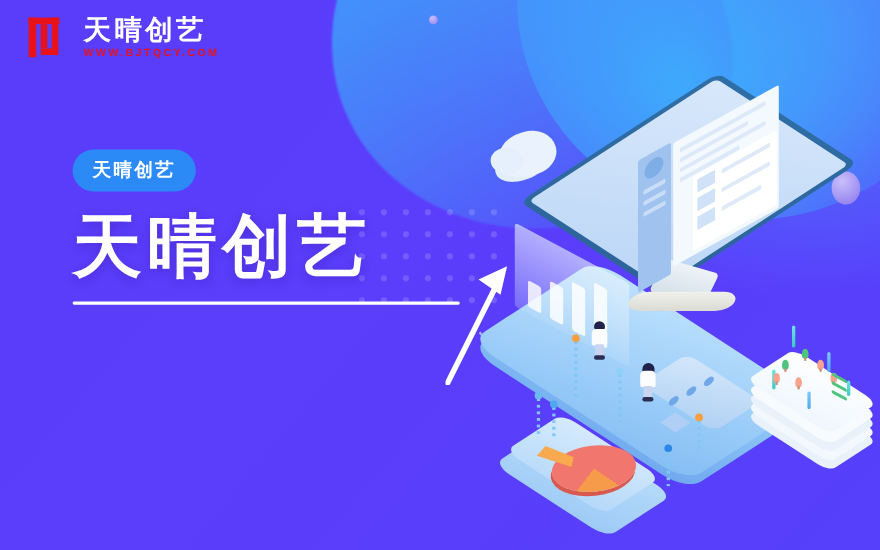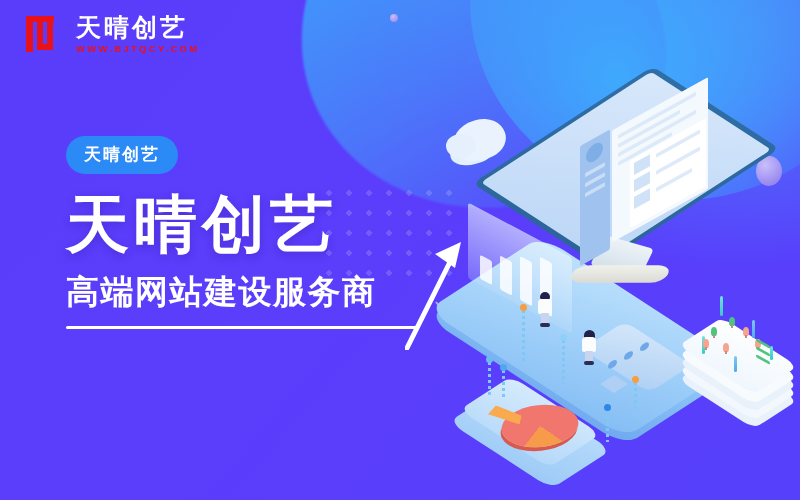--- a/index.html
+++ b/index.html
@@ -286,21 +286,20 @@
     </div>
     <div class="logo-txt">
       <div class="logo-name">天晴创艺</div>
       <div class="logo-url">WWW.BJTQCY.COM</div>
     </div>
   </div>
 
   <div class="copy">
     <div class="badge">天晴创艺</div>
     <div class="headline">天晴创艺</div>
-    <div class="subline">高端网站建设服务商</div>
     <div class="rule"></div>
   </div>
 
   <svg class="arrow" viewBox="0 0 60 112">
     <path d="M2 110 L48 18" stroke="#FFFFFF" stroke-width="5" fill="none" stroke-linecap="round"></path>
     <path d="M56 4 L30 16 L50 30 Z" fill="#FFFFFF"></path>
   </svg>
 
   <div class="cloud cloud-a"></div>
   <div class="cloud cloud-a2"></div>

